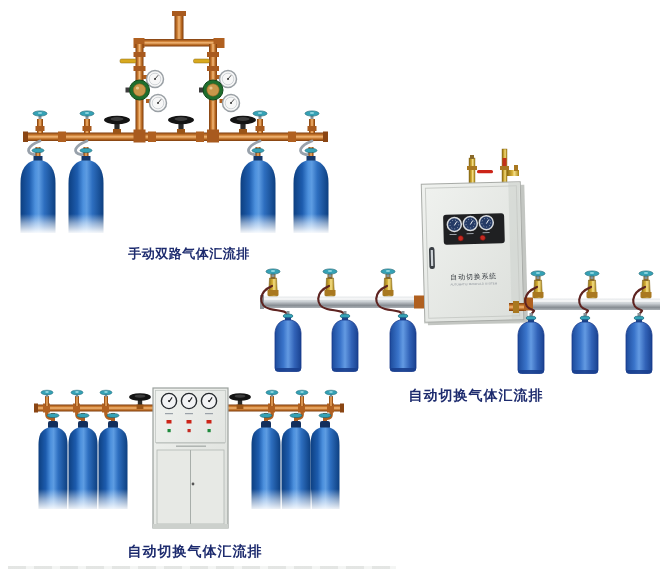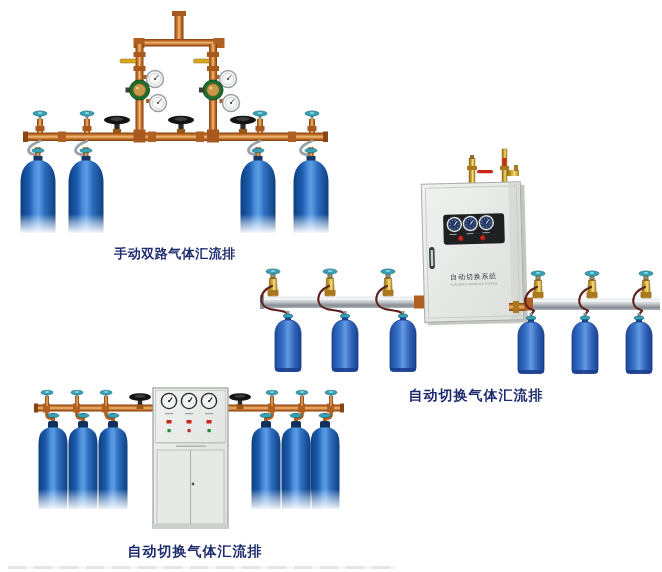--- a/index.html
+++ b/index.html
@@ -1,21 +1,21 @@
 <!DOCTYPE html>
 <html><head>
 <meta charset="utf-8">
 <style>
   html,body{margin:0;padding:0;}
   body{width:662px;height:572px;background:#fff;position:relative;overflow:hidden;
        font-family:"Liberation Sans",sans-serif;}
   .stage{position:absolute;left:0;top:0;width:662px;height:572px;}
   .caption{position:absolute;color:#1d2b6e;font-weight:bold;text-align:center;
            font-family:"Liberation Sans",sans-serif;}
-  #cap1{left:95px;top:245px;width:160px;font-size:13px;letter-spacing:0.5px;}
+  #cap1{left:109px;top:245px;width:160px;font-size:13px;letter-spacing:0.5px;}
   #cap2{left:396px;top:387px;width:160px;font-size:14px;letter-spacing:1px;}
   #cap3{left:115px;top:543px;width:160px;font-size:14px;letter-spacing:1px;}
   .bottom-strip{position:absolute;left:8px;top:566px;width:388px;height:3px;
     background:repeating-linear-gradient(90deg,#d5d8d5 0 18px,#eef0ee 18px 26px);opacity:.65;}
 </style>
 </head>
 <body>
 
 <div class="stage">
 <svg width="662" height="572" viewBox="0 0 662 572" xmlns="http://www.w3.org/2000/svg">

